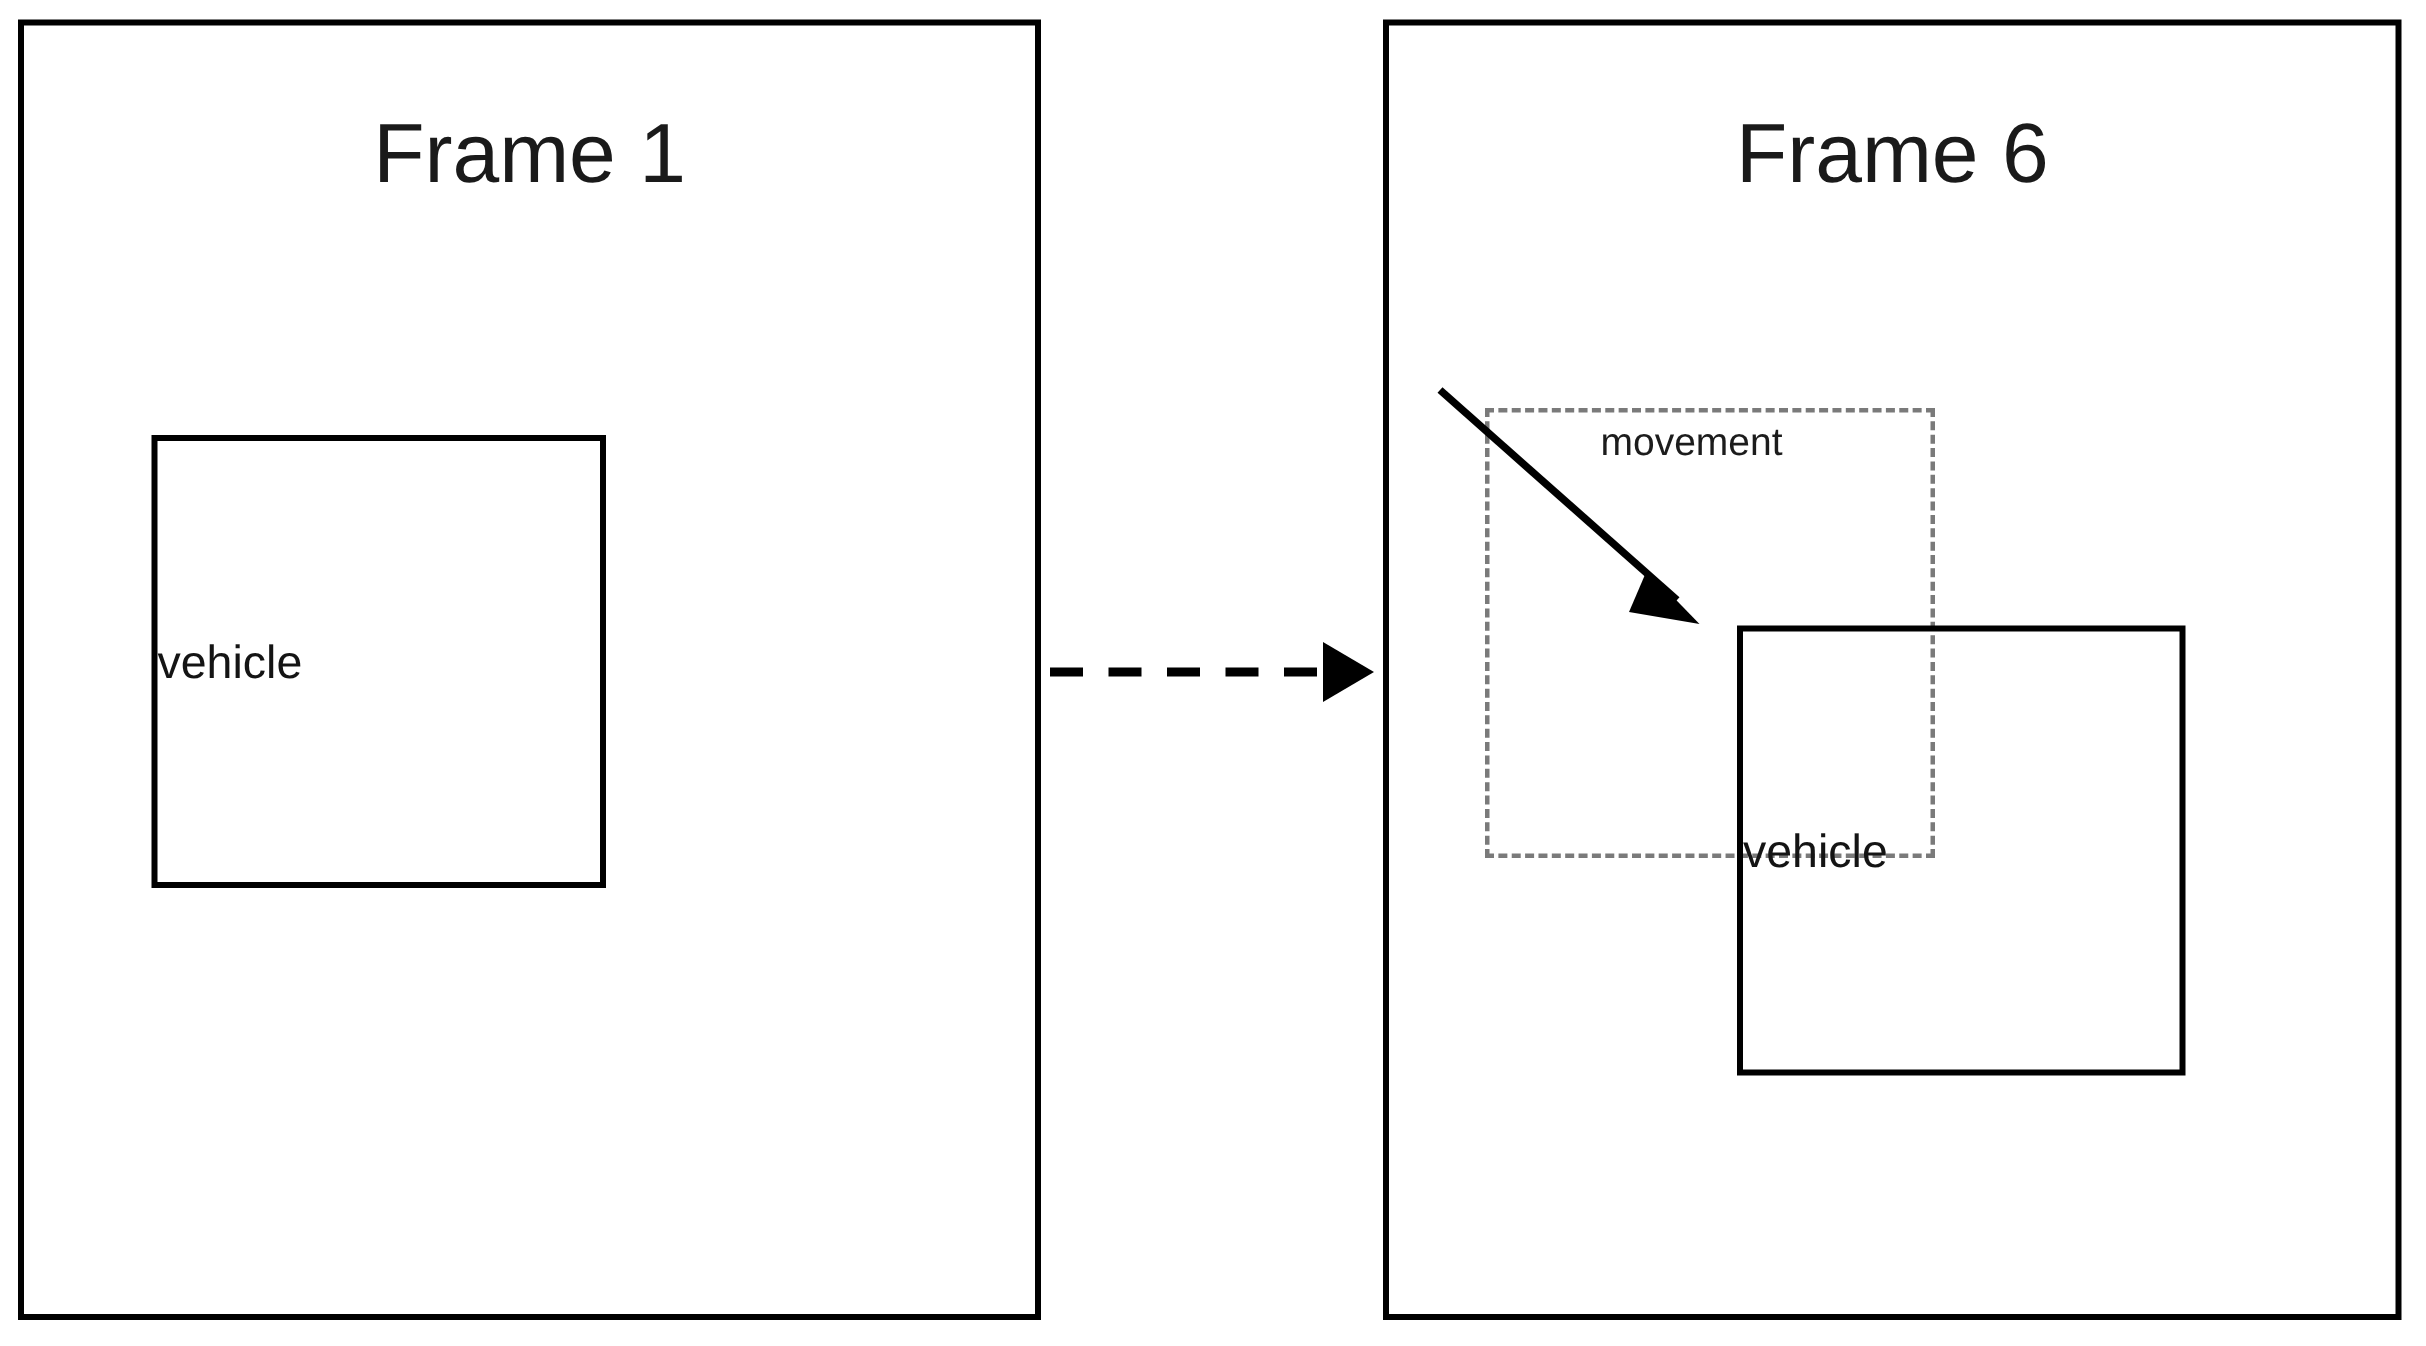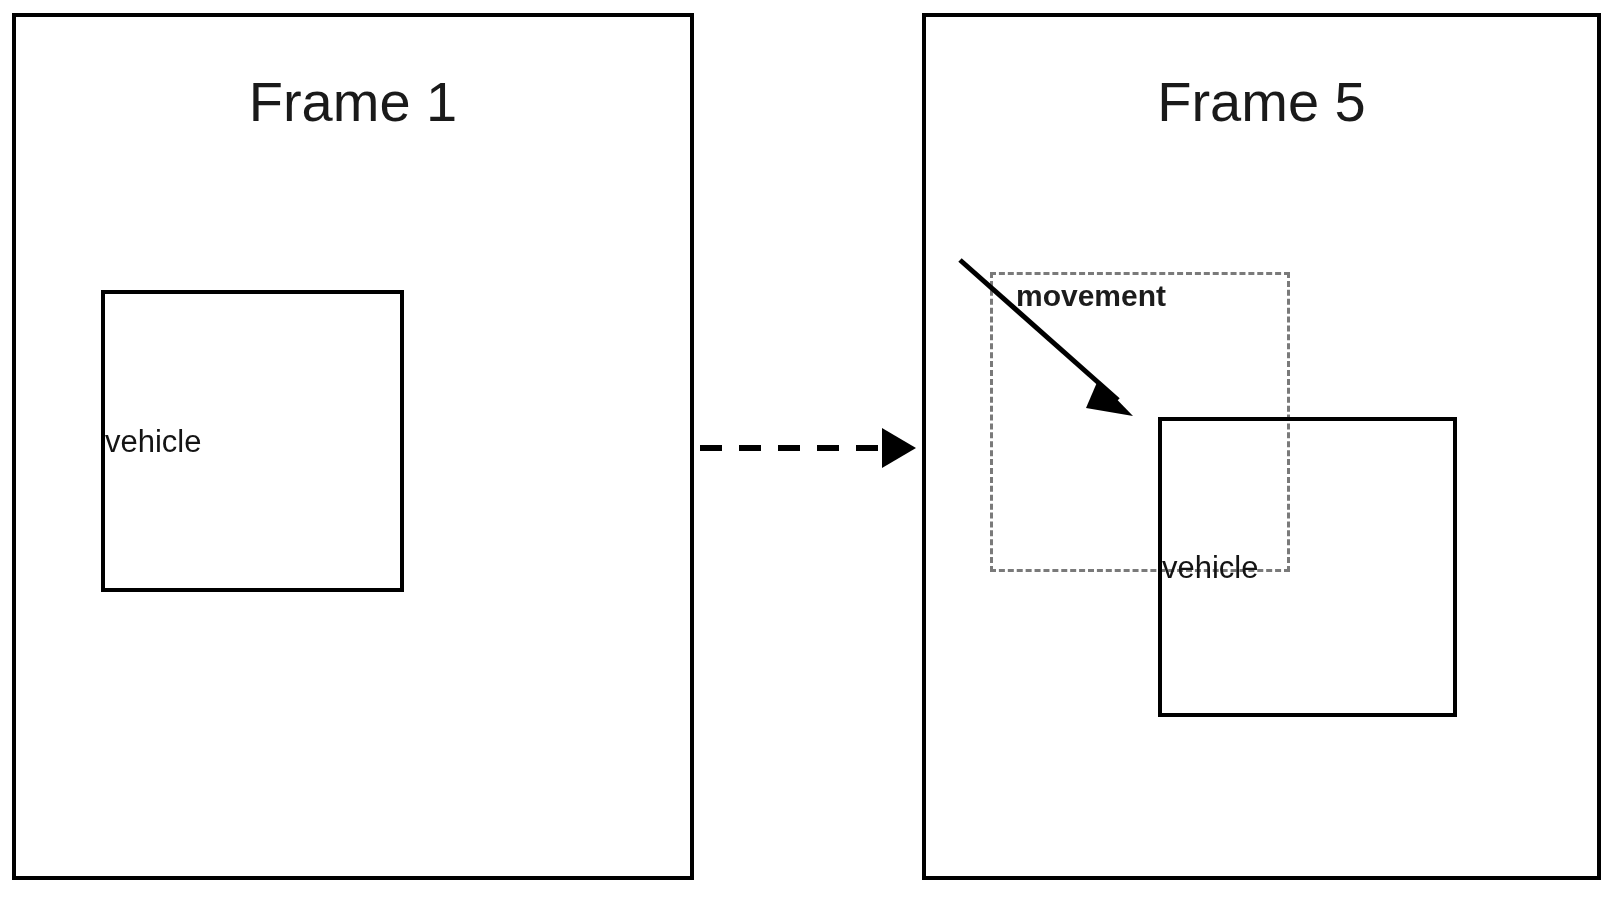--- a/index.html
+++ b/index.html
@@ -95,28 +95,27 @@
     top: 272px;
     width: 300px;
     height: 300px;
     border: 3px dashed #7a7a7a;
     background: transparent;
   }
 
   
   #movement-label {
     position: absolute;
-    left: 1016px;
+    left: 1067px;
     top: 281px;
-    font-size: 30px;
+    font-size: 26px;
     line-height: 1;
     color: #1c1c1c;
     white-space: nowrap;
     user-select: none;
-    font-weight: bold;
   }
 
   
   #arrow-layer {
     position: absolute;
     left: 0;
     top: 0;
     width: 1617px;
     height: 897px;
     pointer-events: none;
@@ -129,21 +128,21 @@
 
   <div class="frame" id="frame-1-panel">
     <div class="frame-title">Frame 1</div>
 
     <div class="vehicle-box" id="vehicle-box-frame-1">
       <span class="vehicle-label">vehicle</span>
     </div>
   </div>
 
   <div class="frame" id="frame-5-panel">
-    <div class="frame-title">Frame 5</div>
+    <div class="frame-title">Frame 6</div>
   </div>
 
   <div id="previous-position-box"></div>
 
   <div id="movement-label">movement</div>
 
   <div class="vehicle-box" id="vehicle-box-frame-5">
     <span class="vehicle-label">vehicle</span>
   </div>
 

